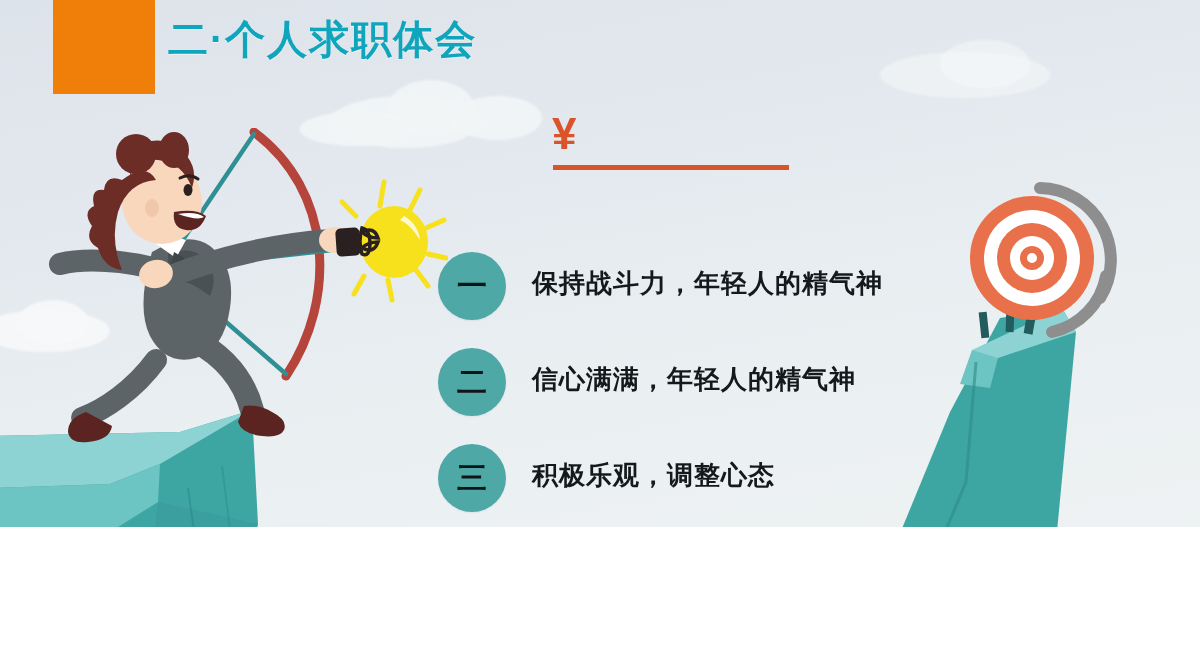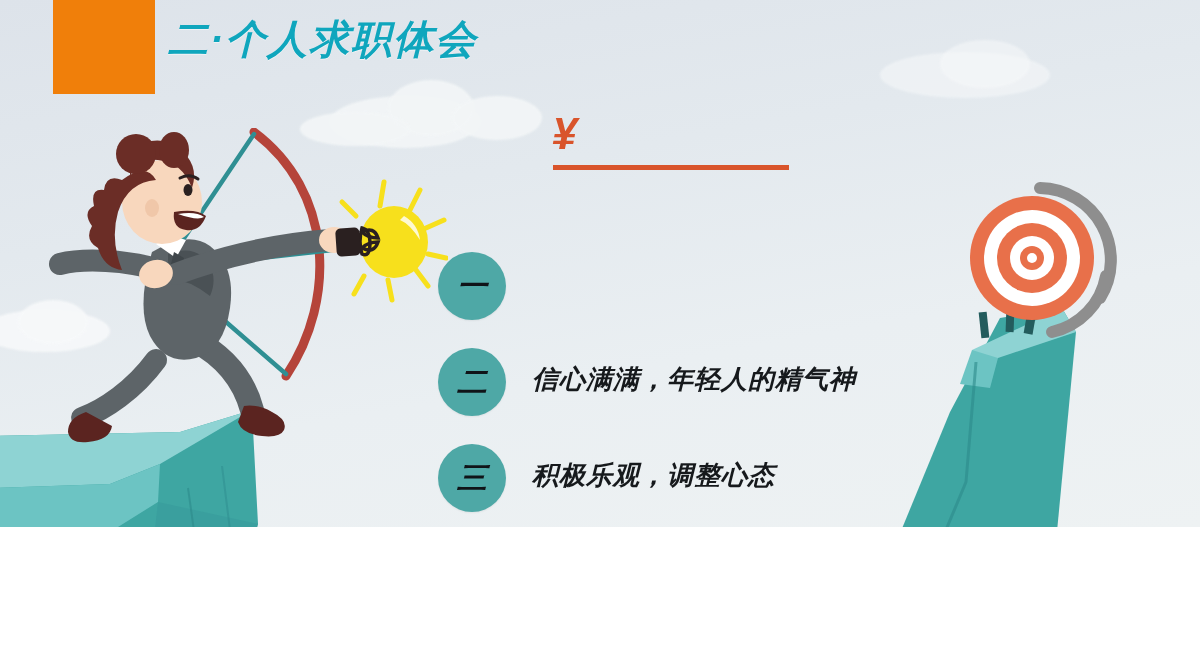--- a/index.html
+++ b/index.html
@@ -3,21 +3,20 @@
 <meta charset="utf-8">
 <style>
   html,body{margin:0;padding:0;}
   body{
     width:1200px;height:648px;overflow:hidden;
     font-family:"Liberation Sans","DejaVu Sans",sans-serif;
   }
   #slide{
     position:relative;width:1200px;height:527px;overflow:hidden;
     background:linear-gradient(170deg,#dde3ea 0%,#e3e9ee 35%,#eaeff2 65%,#eef2f3 100%);
-    font-style:italic;
   }
 
   
   .softcloud{position:absolute;background:#f3f6f7;border-radius:50%;filter:blur(1px);opacity:.92;}
   .softcloud.b{background:#f7f9fa;}
 
   
   #orange-square{
     position:absolute;left:53px;top:-6px;width:102px;height:100px;background:#f07f0a;
   }
@@ -178,20 +177,21 @@
       <path d="M356,88 q14,8 16,24 q-10,-16 -20,-20 z" fill="#ffffff" opacity=".8"></path>
       <path d="M314,100 q-4,14 0,26 q8,4 8,-12 q0,-12 -8,-14 z" fill="none" stroke="#2a2020" stroke-width="3.5"></path>
       <path d="M314,104 q12,-6 16,6 q-10,0 -16,-6 z M314,120 q12,6 16,-6 q-10,0 -16,6 z" fill="none" stroke="#2a2020" stroke-width="3.5"></path>
       <rect x="288" y="100" width="24" height="28" rx="5" fill="#2a2020" transform="rotate(-4 300 114)"></rect>
     </g>
   </svg>
 
   <div id="points-list">
     <div class="point-row">
       <div class="point-badge">一</div>
+      <div class="point-text">保持战斗力，年轻人的精气神</div>
     </div>
     <div class="point-row">
       <div class="point-badge">二</div>
       <div class="point-text">信心满满，年轻人的精气神</div>
     </div>
     <div class="point-row">
       <div class="point-badge">三</div>
       <div class="point-text">积极乐观，调整心态</div>
     </div>
     <div class="point-row">

